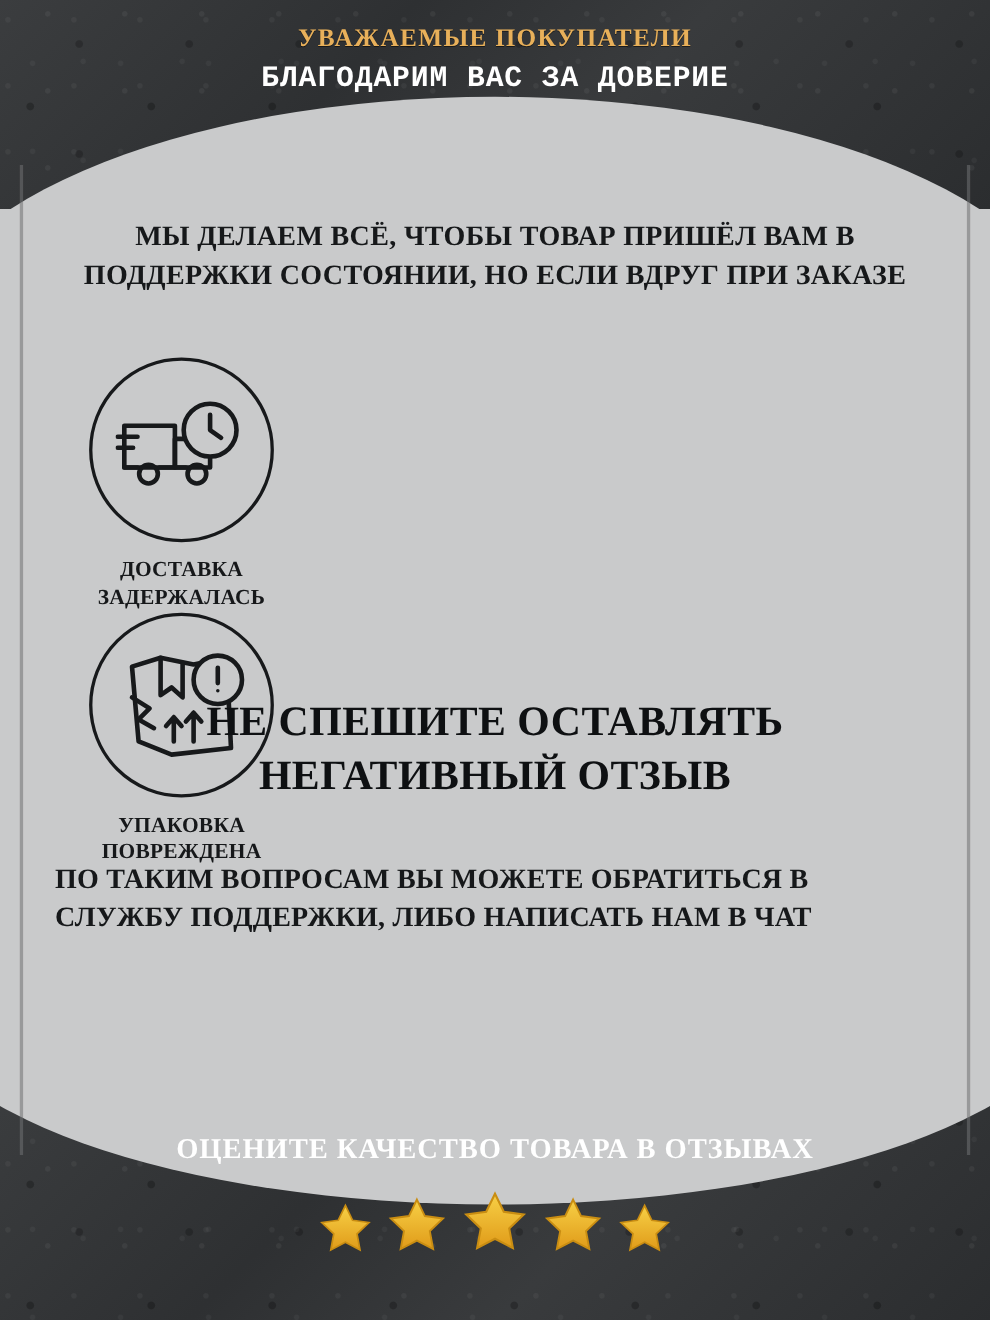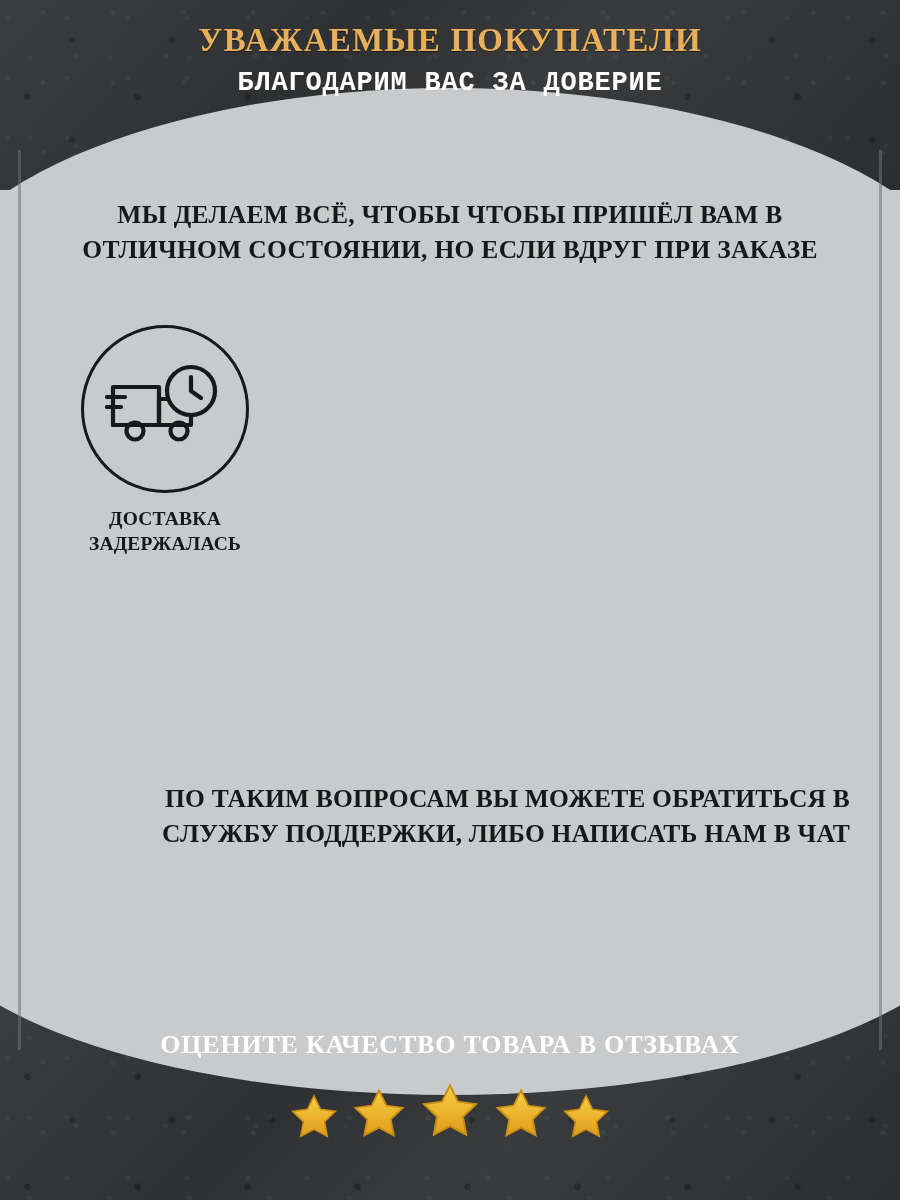--- a/index.html
+++ b/index.html
@@ -69,21 +69,21 @@
   #side-rule-right { left: 879px; }
 
   
   #header {
     position: absolute;
     top: 22px; left: 0; width: 900px;
     text-align: center;
     z-index: 5;
   }
   #header-title {
-    font-size: 33px;
+    font-size: 23px;
     font-weight: bold;
     letter-spacing: 1.2px;
     color: #e8b05a;
     text-shadow: 0 1px 0 rgba(0,0,0,.5);
   }
   #header-sub {
     margin-top: 8px;
     font-size: 27px;
     font-weight: bold;
     line-height: 1.22;
@@ -143,21 +143,21 @@
     line-height: 1.3;
     letter-spacing: .4px;
     color: #0e1012;
     z-index: 4;
   }
 
   
   #body-text {
     position: absolute;
     top: 782px; left: 50px; width: 800px;
-    text-align: right;
+    text-align: left;
     font-size: 25.5px;
     font-weight: bold;
     line-height: 1.36;
     letter-spacing: .2px;
     color: #16181a;
     z-index: 4;
   }
 
   
   #footer {
@@ -194,44 +194,60 @@
   <div class="arc" id="bottom-arc"></div>
 
   <div class="side-rule" id="side-rule-left"></div>
   <div class="side-rule" id="side-rule-right"></div>
 
   <div id="header">
     <div id="header-title">УВАЖАЕМЫЕ ПОКУПАТЕЛИ</div>
     <div id="header-sub">БЛАГОДАРИМ ВАС ЗА ДОВЕРИЕ</div>
   </div>
 
-  <div id="intro">МЫ ДЕЛАЕМ ВСЁ, ЧТОБЫ ЧТОБЫ ПРИШЁЛ ВАМ В ОТЛИЧНОМ СОСТОЯНИИ, НО ЕСЛИ ВДРУГ ПРИ ЗАКАЗЕ</div>
+  <div id="intro">МЫ ДЕЛАЕМ ВСЁ, ЧТОБЫ ТОВАР ПРИШЁЛ ВАМ В ПОДДЕРЖКИ СОСТОЯНИИ, НО ЕСЛИ ВДРУГ ПРИ ЗАКАЗЕ</div>
 
   <div id="icons-row">
 
     <div class="icon-item">
       <div class="circle">
         <svg width="120" height="96" viewBox="0 0 120 96" fill="none" stroke="#17191b" stroke-width="4.2" stroke-linecap="round" stroke-linejoin="round">
           <path d="M8 26h46v38H8z"></path>
           <path d="M54 38h18l14 14v12H54z"></path>
           <circle cx="30" cy="70" r="8.5"></circle>
           <circle cx="74" cy="70" r="8.5"></circle>
           <path d="M8 64h12M40 64h24"></path>
           <path d="M2 36h18M2 46h14"></path>
           <circle cx="86" cy="30" r="24" fill="#c9cacb"></circle>
           <path d="M86 16v14l10 7"></path>
         </svg>
       </div>
       <div class="icon-caption">ДОСТАВКА ЗАДЕРЖАЛАСЬ</div>
     </div>
 
 
+    <div class="icon-item">
+      <div class="circle">
+        <svg width="118" height="106" viewBox="0 0 118 106" fill="none" stroke="#17191b" stroke-width="4.2" stroke-linecap="round" stroke-linejoin="round">
+          <path d="M14 18 L40 10 L70 16 L100 10 L104 92 L50 98 L20 86 Z"></path>
+          <path d="M40 10v34l10-7 10 9V16"></path>
+          <path d="M14 46l16 10-10 10 14 8"></path>
+          <path d="M52 64v22M52 64l-7 8M52 64l7 8"></path>
+          <path d="M70 60v26M70 60l-7 8M70 60l7 8"></path>
+          <circle cx="92" cy="30" r="22" fill="#c9cacb"></circle>
+          <path d="M92 19v14"></path>
+          <circle cx="92" cy="40" r="1.6" fill="#17191b" stroke="none"></circle>
+        </svg>
+      </div>
+      <div class="icon-caption">УПАКОВКА ПОВРЕЖДЕНА</div>
+    </div>
 
   </div>
 
+  <div id="headline">НЕ СПЕШИТЕ ОСТАВЛЯТЬ НЕГАТИВНЫЙ ОТЗЫВ</div>
 
   <div id="body-text">ПО ТАКИМ ВОПРОСАМ ВЫ МОЖЕТЕ ОБРАТИТЬСЯ В СЛУЖБУ ПОДДЕРЖКИ, ЛИБО НАПИСАТЬ НАМ В ЧАТ</div>
 
   <div id="footer">
     <div id="footer-title">ОЦЕНИТЕ КАЧЕСТВО ТОВАРА В ОТЗЫВАХ</div>
     <div id="stars">
       <svg class="star" width="56" height="54" viewBox="0 0 24 24">
           <defs>
             <linearGradient id="g1" x1="0" y1="0" x2="0" y2="1">
               <stop offset="0" stop-color="#f7d046"></stop>

